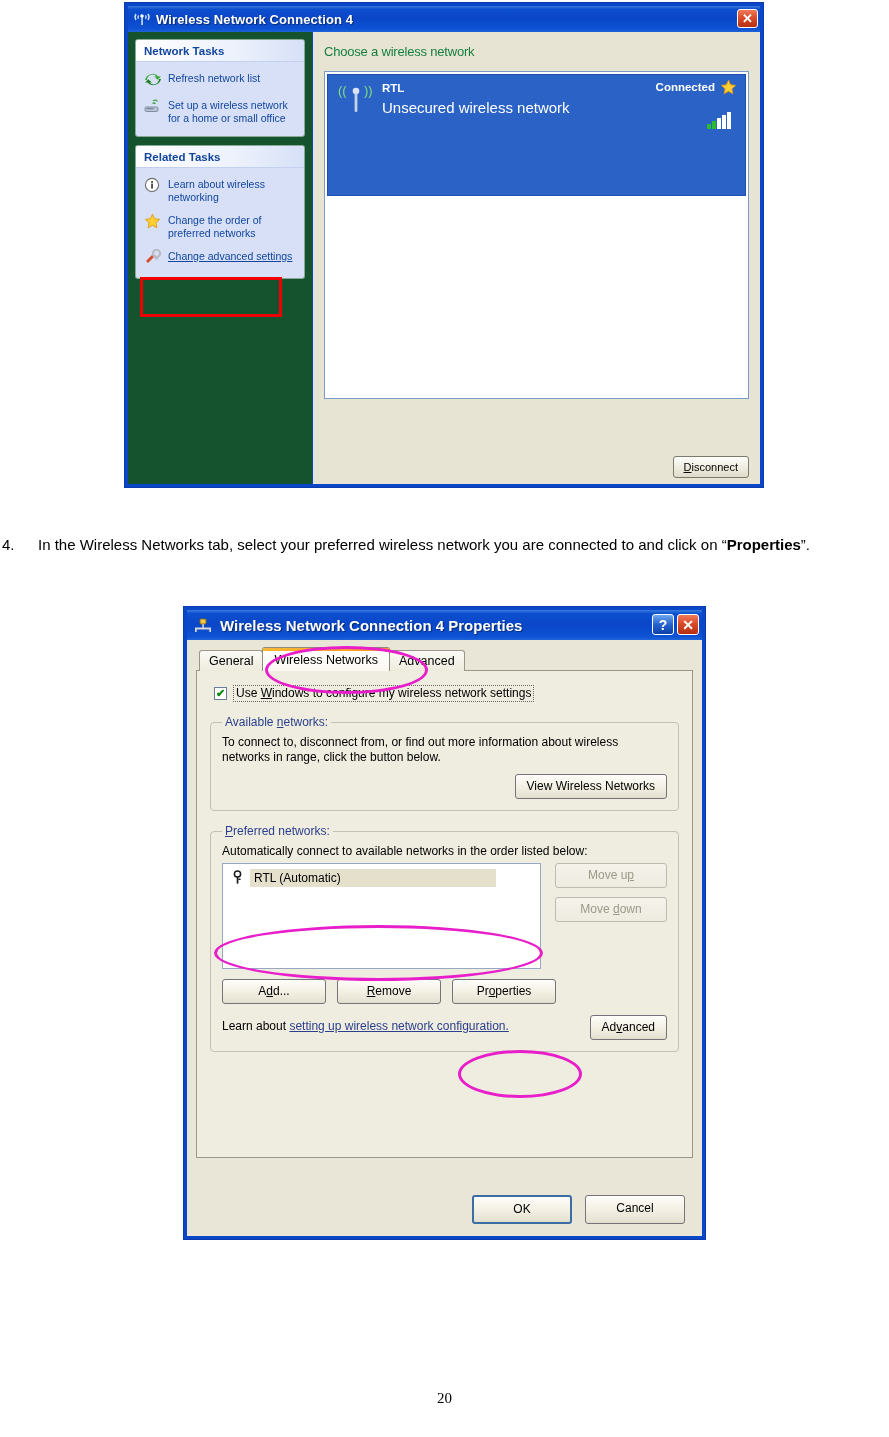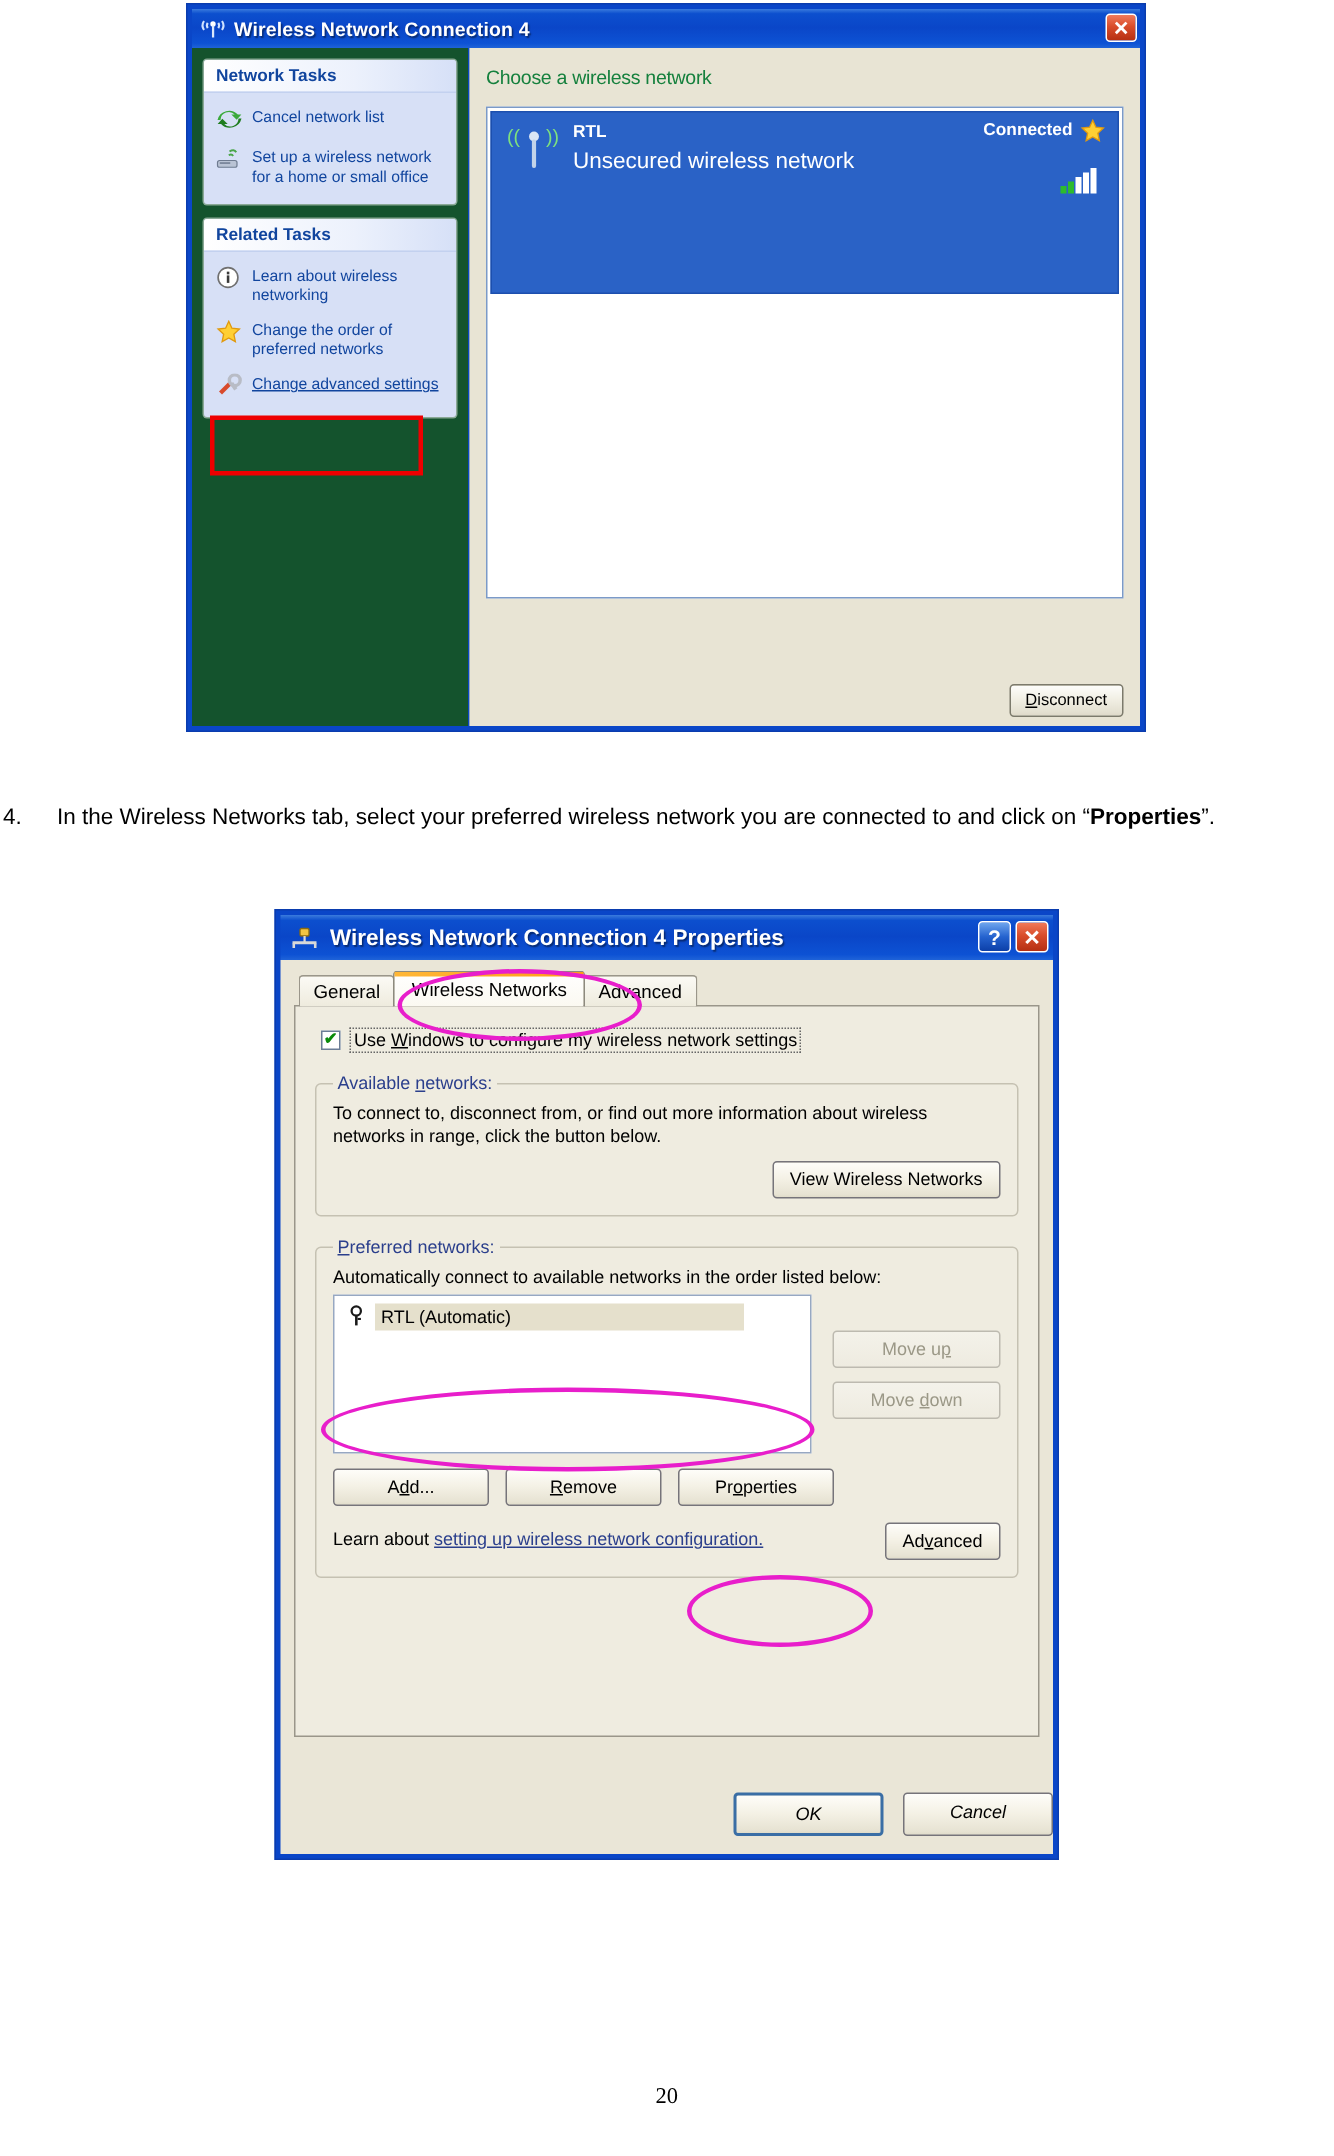--- a/index.html
+++ b/index.html
@@ -405,21 +405,21 @@
     padding: 4px 11px;
     display: inline-block;
     line-height: 15px;
     font-family: "Liberation Sans", sans-serif;
     box-sizing: border-box;
     text-align: right;
   }
   .xpbtn2 u { text-decoration: underline; }
   .xpbtn2.disabled { color: #9b9887; border-color: #bdbab0; background: linear-gradient(to bottom, #f4f2ea 0%, #eeebe0 100%); }
   .xpbtn2.default { border: 2px solid #3a6ea5; padding: 3px 10px; }
-  .pref-row { display: flex; gap: 14px; margin-top: 4px; align-items: center; }
+  .pref-row { display: flex; gap: 14px; margin-top: 4px; }
   .listbox {
     flex: 1 1 auto;
     background: #ffffff;
     border: 1px solid #97a8c2;
     height: 106px;
     box-sizing: border-box;
     padding: 2px;
   }
   .list-item-sel {
     display: flex;
@@ -446,25 +446,24 @@
   .learn-text {
     flex: 1 1 auto;
     font-size: 12px;
     color: #000;
     line-height: 16px;
     padding-top: 3px;
   }
   .learn-text a { color: #2b3f8c; text-decoration: underline; text-align: center; }
   #fig2-okrow {
     position: absolute;
-    right: 0;
+    right: 17px;
     bottom: 12px;
     display: flex;
     gap: 13px;
-    font-style: italic;
   }
   #fig2-okrow .xpbtn2 { width: 100px; text-align: center; padding-top: 5px; padding-bottom: 5px; }
 
   
   .ellipse {
     position: absolute;
     border: 3px solid #e81ecb;
     border-radius: 50%;
     box-sizing: border-box;
     z-index: 20;
@@ -512,21 +511,21 @@
       <div class="task-panel">
         <div class="task-panel-header">Network Tasks</div>
         <div class="task-list">
           <div class="task-item">
             <span class="ti-icon">
               <svg width="18" height="16" viewBox="0 0 18 16">
                 <path d="M3 9 a5.5 5.5 0 0 1 9.5 -3.6 l-2.3 0 l3.6 3.4 l3.1 -3.4 l-2.3 0 A8 8 0 0 0 1 9z" fill="#3aa93a"></path>
                 <path d="M15 8 a5.5 5.5 0 0 1 -9.5 3.6 l2.3 0 l-3.6 -3.4 l-3.1 3.4 l2.3 0 A8 8 0 0 0 17 8z" fill="#1f7d1f"></path>
               </svg>
             </span>
-            <span class="ti-label">Cancel network list</span>
+            <span class="ti-label">Refresh network list</span>
           </div>
           <div class="task-item">
             <span class="ti-icon">
               <svg width="18" height="17" viewBox="0 0 18 17">
                 <path d="M9 3 Q12 1 13.5 3.5" stroke="#4aa64a" stroke-width="1.3" fill="none"></path>
                 <path d="M8.5 5.5 Q10.5 4.4 11.4 6" stroke="#4aa64a" stroke-width="1.3" fill="none"></path>
                 <rect x="1" y="9" width="13" height="4.5" rx="1.4" fill="#b9c3d4" stroke="#6e7b90" stroke-width="0.8"></rect>
                 <rect x="2.5" y="10.2" width="7" height="1" fill="#6e7b90"></rect>
               </svg>
             </span>

